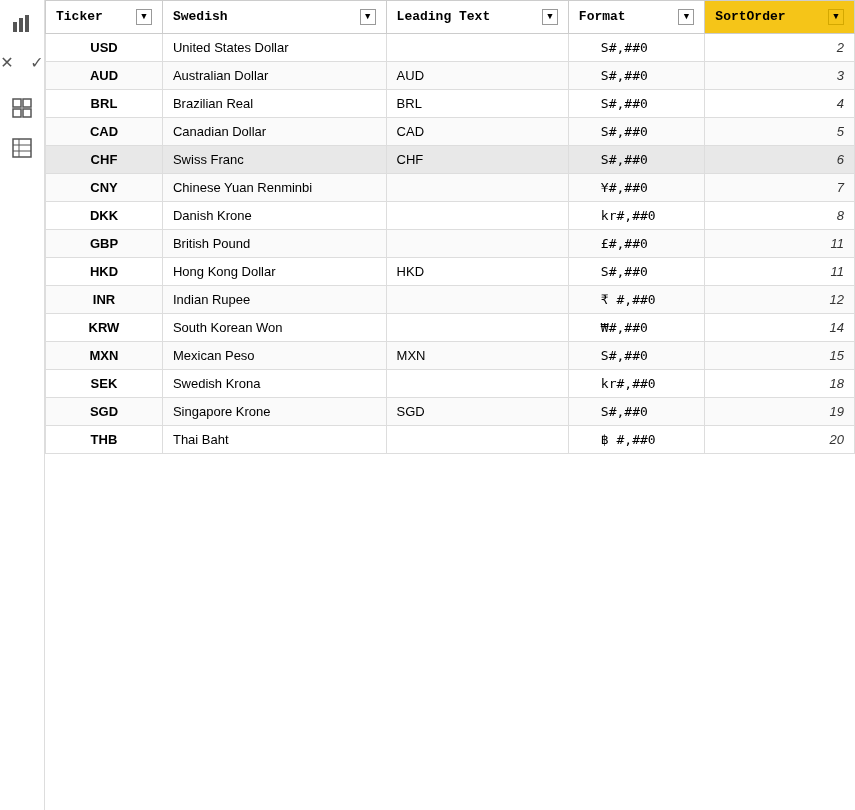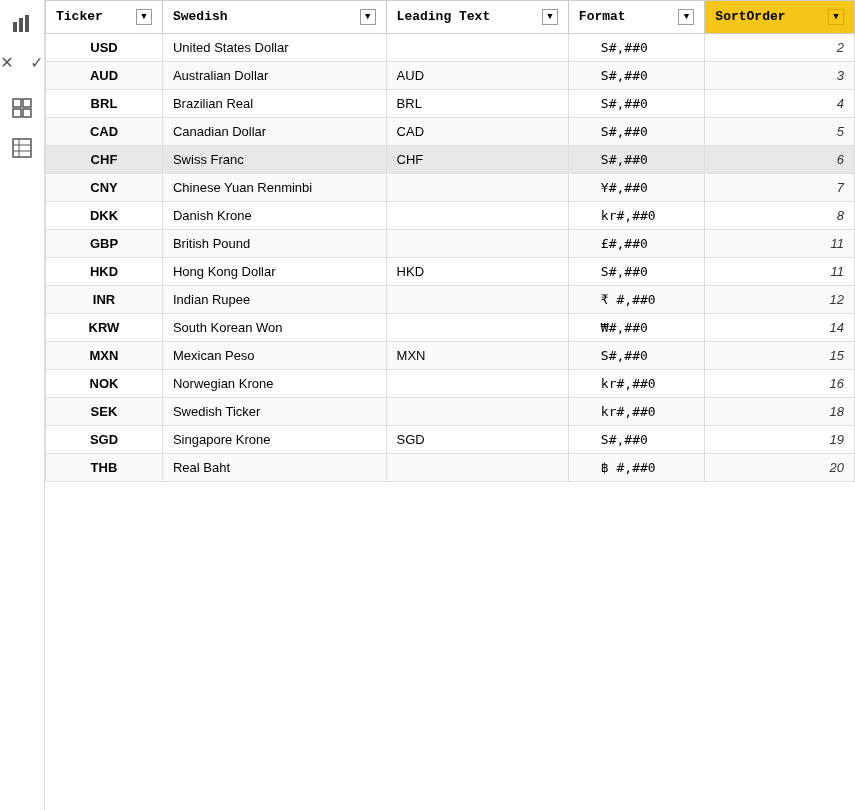--- a/index.html
+++ b/index.html
@@ -296,43 +296,36 @@
             <td class="sort-order-cell">14</td>
           </tr>
           <tr>
             <td class="ticker">MXN</td>
             <td>Mexican Peso</td>
             <td>MXN</td>
             <td class="format">S#,##0</td>
             <td class="sort-order-cell">15</td>
           </tr>
           <tr>
-            <td class="ticker">NOK</td>
-            <td>Norwegian Krone</td>
-            <td></td>
-            <td class="format">kr#,##0</td>
-            <td class="sort-order-cell">16</td>
-          </tr>
-          <tr>
             <td class="ticker">SEK</td>
-            <td>Swedish Ticker</td>
+            <td>Swedish Krona</td>
             <td></td>
             <td class="format">kr#,##0</td>
             <td class="sort-order-cell">18</td>
           </tr>
           <tr>
             <td class="ticker">SGD</td>
             <td>Singapore Krone</td>
             <td>SGD</td>
             <td class="format">S#,##0</td>
             <td class="sort-order-cell">19</td>
           </tr>
           <tr>
             <td class="ticker">THB</td>
-            <td>Real Baht</td>
+            <td>Thai Baht</td>
             <td></td>
             <td class="format">฿ #,##0</td>
             <td class="sort-order-cell">20</td>
           </tr>
         </tbody>
     </table>
   </div>
 </div>
 
 </body></html>

